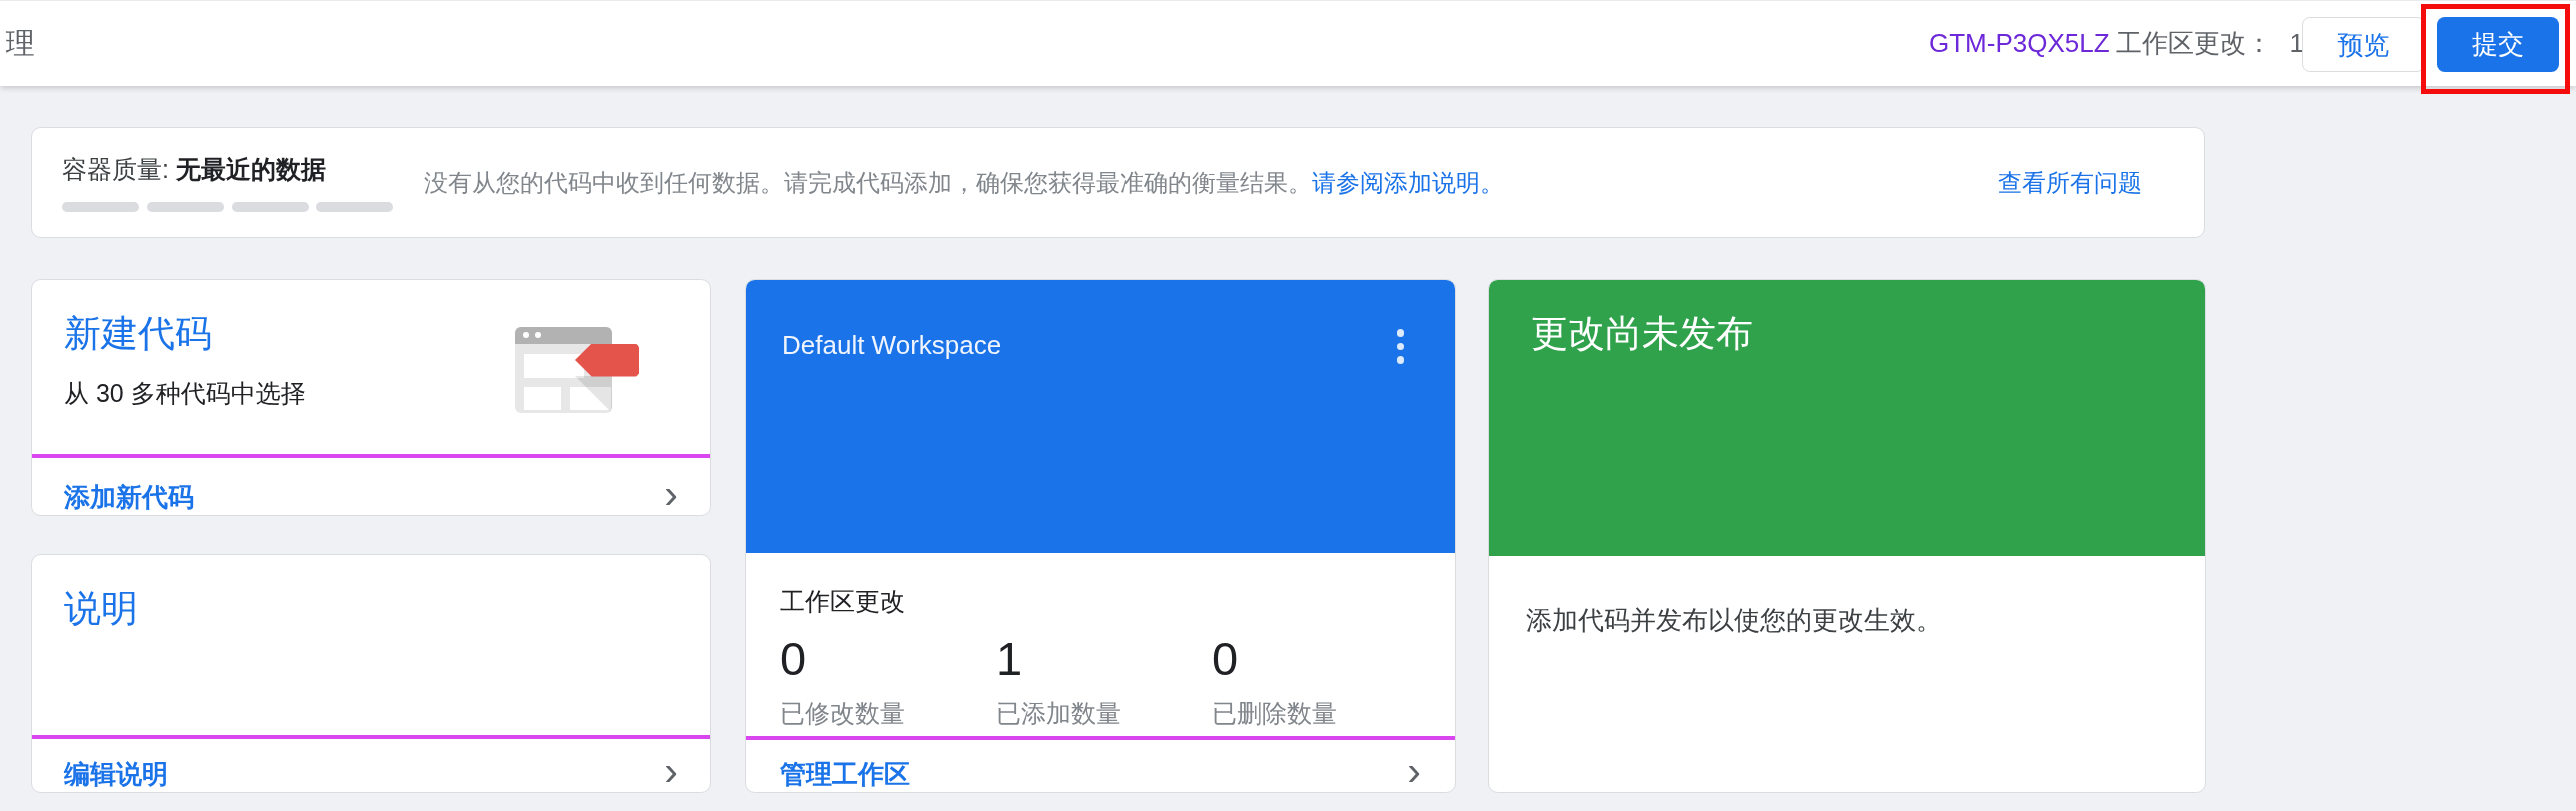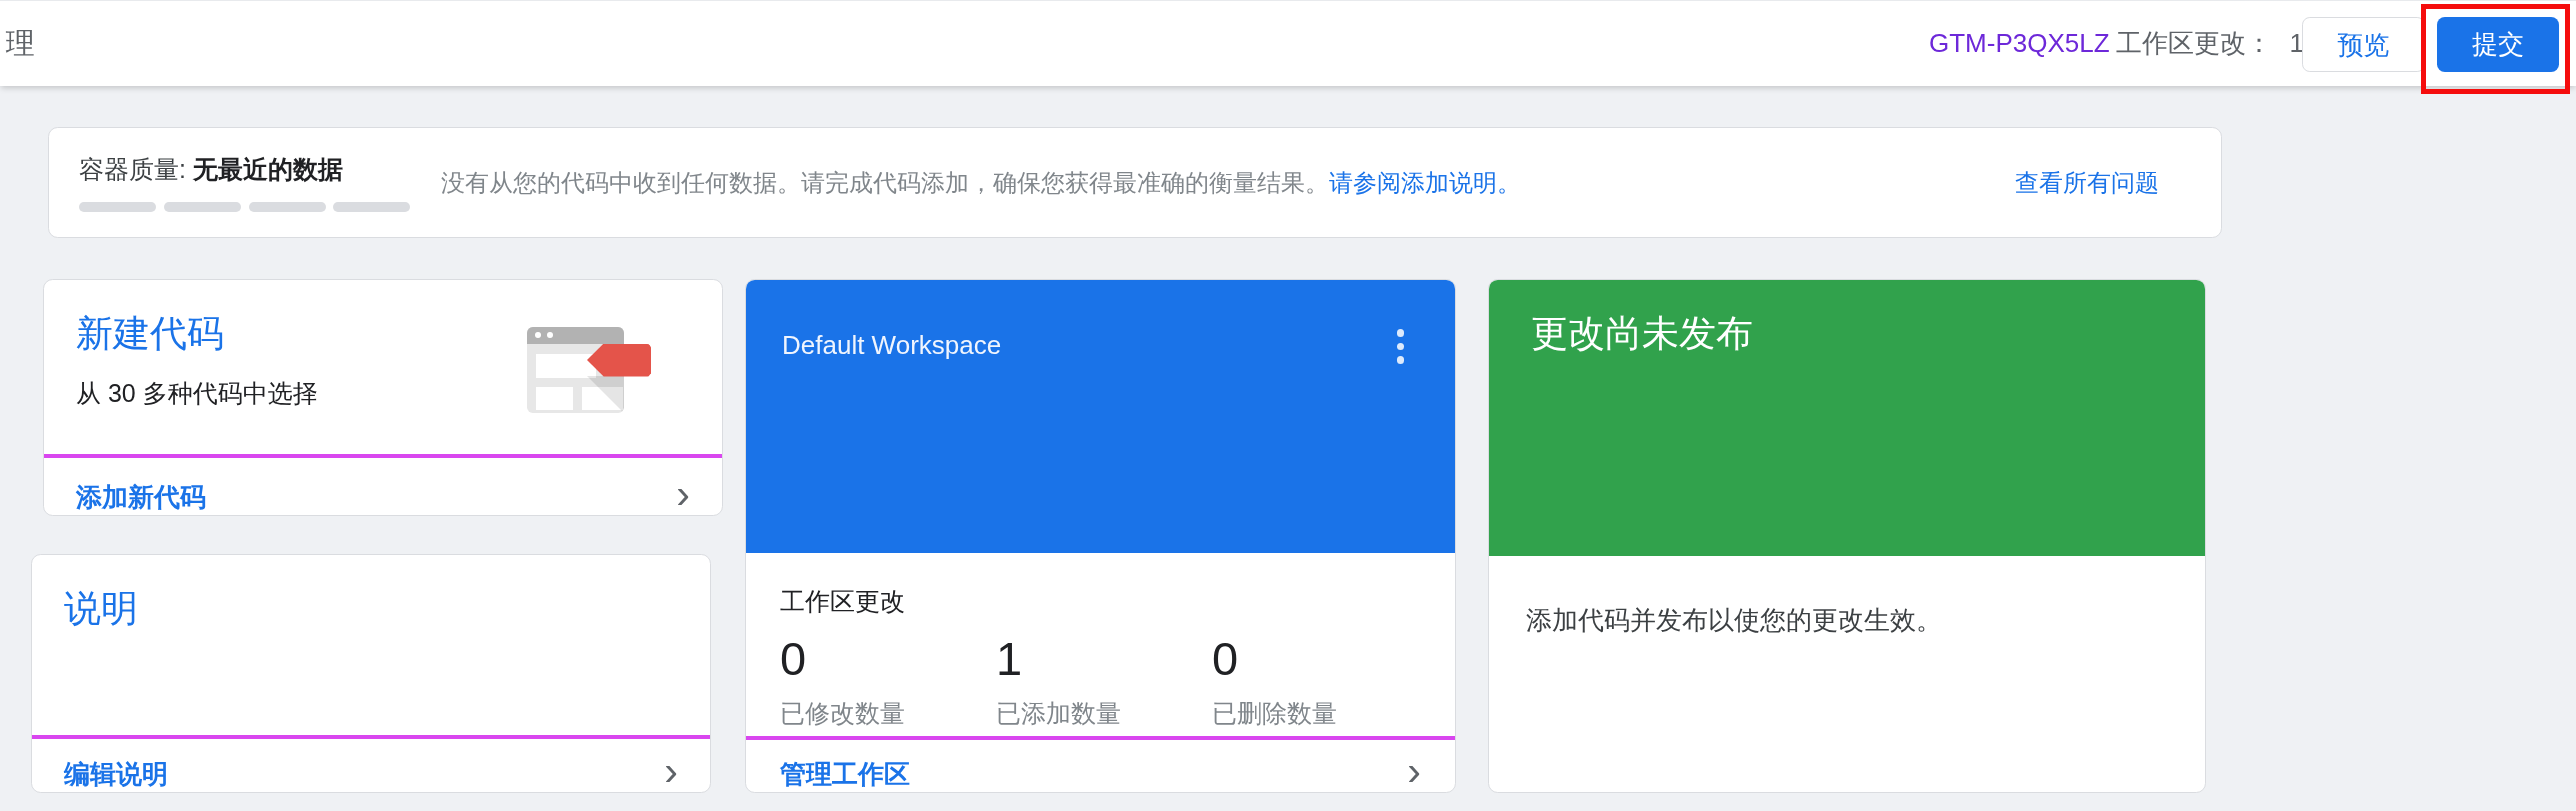--- a/index.html
+++ b/index.html
@@ -45,34 +45,34 @@
     position:absolute; left:2421px; top:2.9px; width:149px; height:90px;
     border:5.8px solid #f50d0d; z-index:9; pointer-events:none;
   }
 
   
   .card {
     position:absolute; background:#fff; border:1px solid #dadce0;
     border-radius:9.7px;
   }
   .banner {
-    left:48px; top:127px; width:2174px; height:111px;
+    left:31px; top:127px; width:2174px; height:111px;
     display:flex; align-items:center; padding:0 62px 0 30px;
   }
   .quality-block { width:362px; flex:none; }
   .quality-text { font-size:25px; color:#3c4043; }
   .quality-text b { color:#202124; font-weight:700; }
   .segments { display:flex; gap:7.8px; margin-top:15.6px; }
   .segment { width:77px; height:9.7px; border-radius:4.9px; background:#dadce0; }
   .banner-msg { flex:1; font-size:24px; color:#80868b; }
   .banner-msg a, .link-blue { color:#1a73e8; text-decoration:none; cursor:pointer; }
   .view-all { font-size:24px; font-weight:500; flex:none; }
 
   
-  .card-newtag { left:31px;  top:279px; width:680px; height:237px;margin-left:12px; }
+  .card-newtag { left:31px;  top:279px; width:680px; height:237px; }
   .card-desc   { left:31px;  top:554px; width:680px; height:239px; }
   .card-ws     { left:745px; top:279px; width:711px; height:514px; overflow:hidden; }
   .card-unpub  { left:1488px;top:279px; width:718px; height:514px; overflow:hidden; }
 
   .card-title-blue { font-size:37px; color:#1a73e8; }
   .card-body { padding:29px 32px 0 32px; }
   .card-sub { font-size:25px; color:#202124; margin-top:17.5px; }
 
   .action-row {
     position:absolute; left:0; right:0; bottom:0; height:61px;

